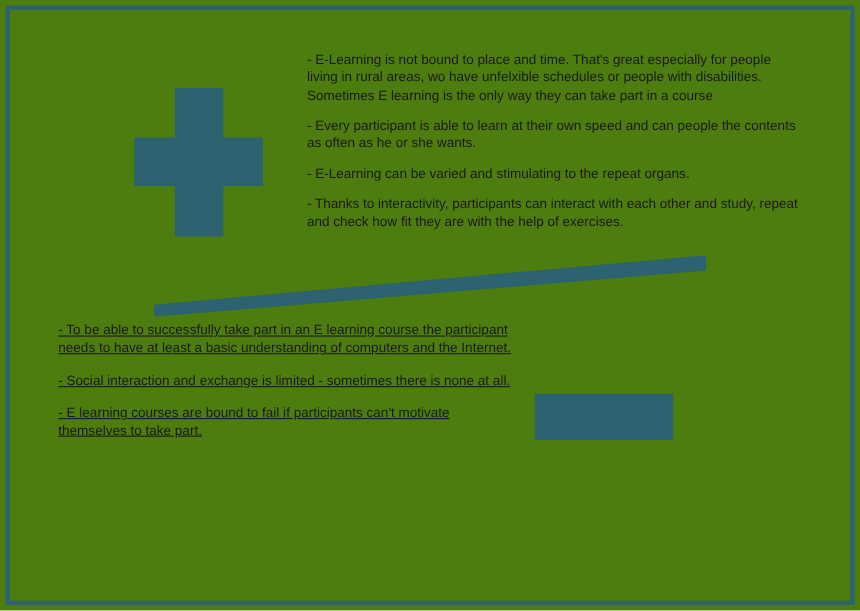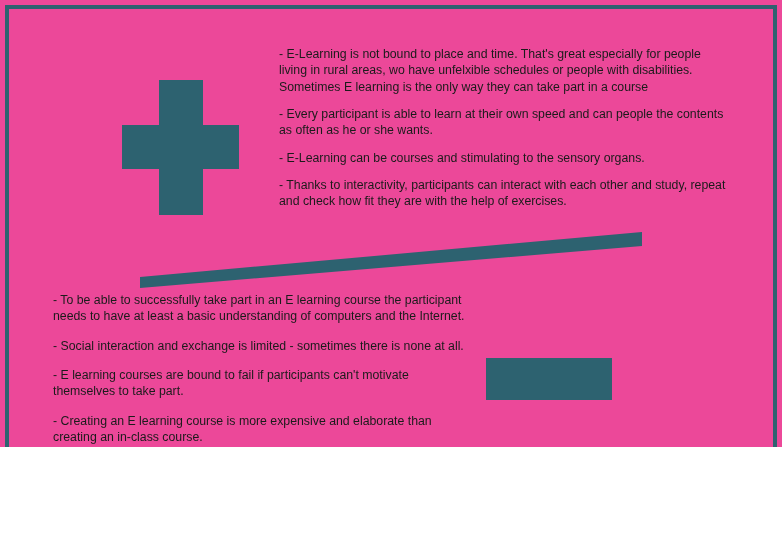--- a/index.html
+++ b/index.html
@@ -6,22 +6,22 @@
     margin: 0;
     padding: 0;
     background: #ffffff;
   }
   body {
     font-family: "Liberation Sans", sans-serif;
   }
   .slide {
     position: relative;
     width: 782px;
-    height: 447px;
-    background: #ec4899;
+    height: 555px;
+    background: #4d7c0f;
     box-sizing: border-box;
     overflow: hidden;
     padding-left: 16px;
   }
   .slide-border {
     position: absolute;
     left: 5px;
     top: 5px;
     width: 772px;
     height: 545px;
@@ -95,20 +95,21 @@
     line-height: 1.33;
     color: #1b1b1b;
     margin-bottom: 11px;
     text-align: left;
   }
   .bullet:last-child {
     margin-bottom: 15px;
   }
   .con-list .bullet {
     margin-bottom: 13px;
+    text-decoration: underline;
   }
 </style>
 </head>
 <body>
 
 <div class="slide">
 
   <div class="slide-border"></div>
 
   <div class="plus-symbol">
@@ -120,24 +121,23 @@
     <svg width="502" height="56" viewBox="0 0 502 56" xmlns="http://www.w3.org/2000/svg">
       <polygon points="0,45 502,0 502,14 0,56" fill="#2d6270"></polygon>
     </svg>
   </div>
 
   <div class="minus-symbol"></div>
 
   <div class="pro-list">
     <div class="bullet">- E-Learning is not bound to place and time. That's great especially for people living in rural areas, wo have unfelxible schedules or people with disabilities. Sometimes E learning is the only way they can take part in a course</div>
     <div class="bullet">- Every participant is able to learn at their own speed and can people the contents as often as he or she wants.</div>
-    <div class="bullet">- E-Learning can be courses and stimulating to the sensory organs.</div>
+    <div class="bullet">- E-Learning can be varied and stimulating to the repeat organs.</div>
     <div class="bullet">- Thanks to interactivity, participants can interact with each other and study, repeat and check how fit they are with the help of exercises.</div>
   </div>
 
   <div class="con-list">
     <div class="bullet">- To be able to successfully take part in an E learning course the participant needs to have at least a basic understanding of computers and the Internet.</div>
     <div class="bullet">- Social interaction and exchange is limited - sometimes there is none at all.</div>
     <div class="bullet">- E learning courses are bound to fail if participants can't motivate themselves to take part.</div>
-    <div class="bullet">- Creating an E learning course is more expensive and elaborate than creating an in-class course.</div>
   </div>
 
 </div>
 
 </body></html>

